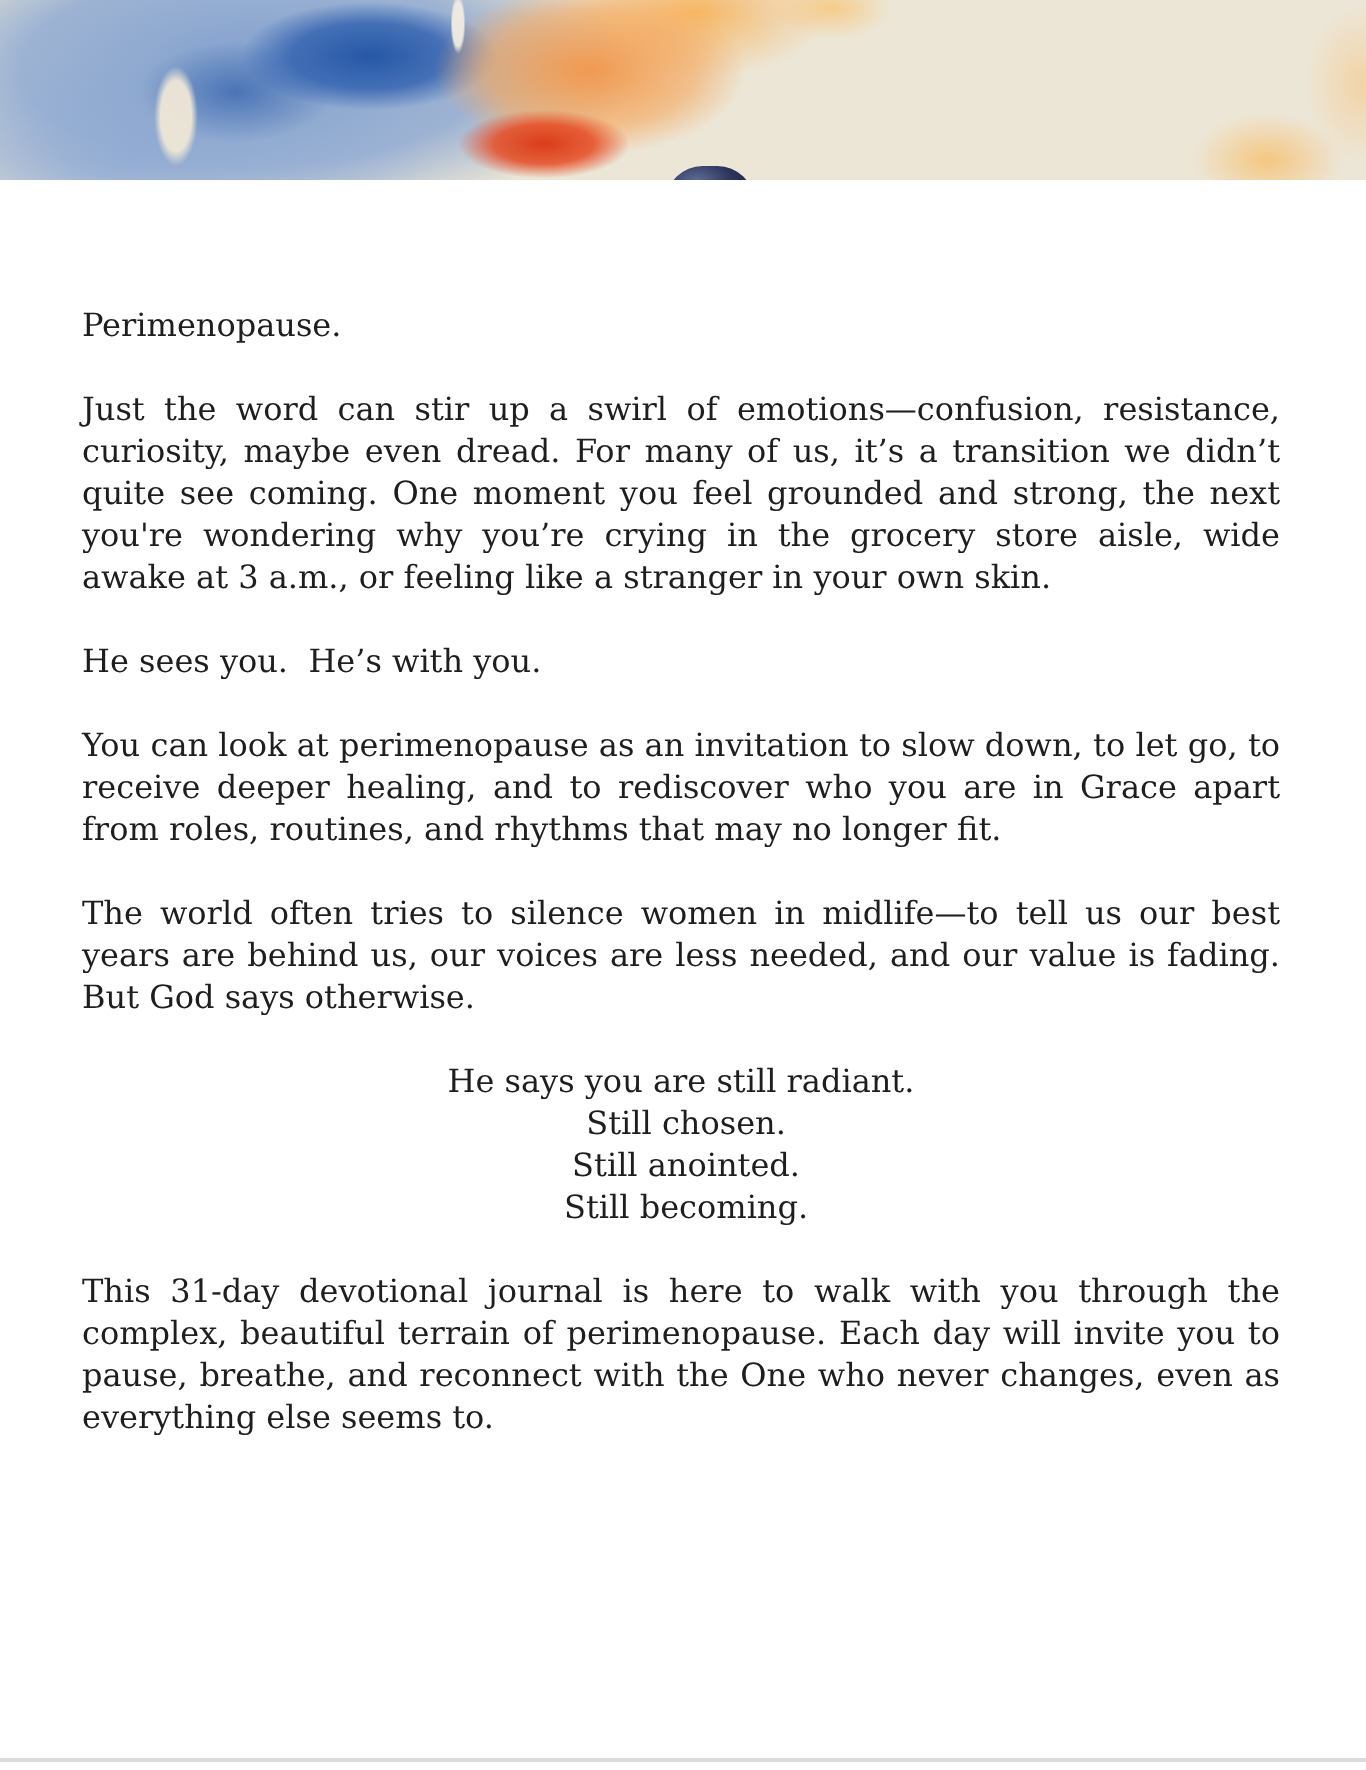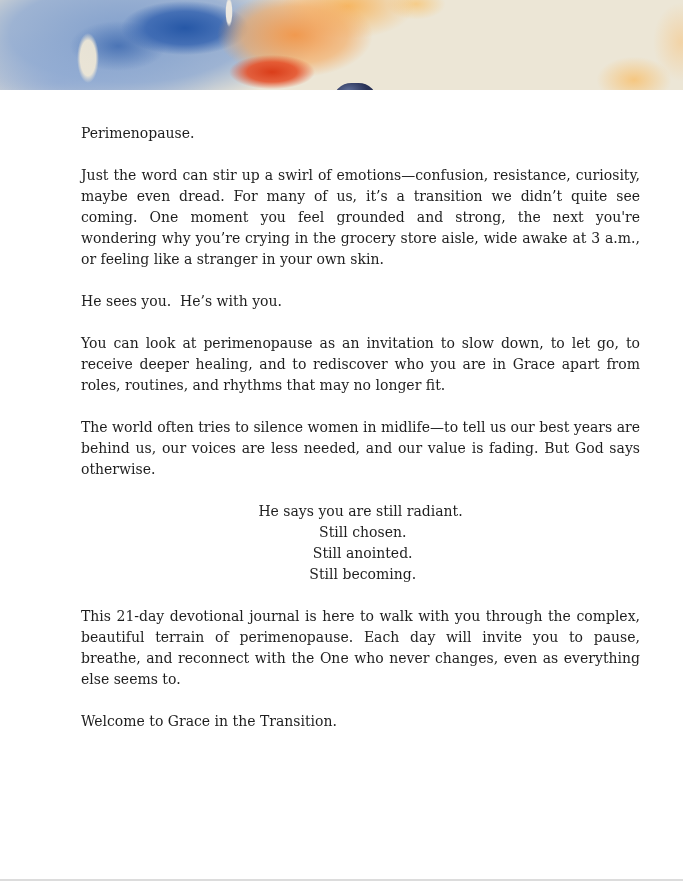--- a/index.html
+++ b/index.html
@@ -55,26 +55,25 @@
     top: 83px;
     width: 44px;
     height: 24px;
     border-radius: 50% 50% 40% 40% / 90% 90% 30% 30%;
     background: radial-gradient(ellipse at 35% 30%, #5d6c96 0%, #2a3358 45%, #1a2140 100%);
     box-shadow: 0 0 2px rgba(240,235,220,0.8);
   }
 
   
   .content {
-    padding: 33px 43px 0 41px;
+    padding: 62px 43px 0 41px;
     color: #1e1e1e;
-    font-size: 14px;
+    font-size: 16px;
     line-height: 21px;
     text-align: justify;
-    margin-left: 40px;
   }
   .content p {
     margin: 0 0 21px 0;
   }
   .content p.multiline {
     white-space: pre-line;
     text-align: center;
   }
 
   
@@ -99,19 +98,18 @@
   <div class="content">
     <p>Perimenopause.</p>
     <p>Just the word can stir up a swirl of emotions—confusion, resistance, curiosity, maybe even dread. For many of us, it’s a transition we didn’t quite see coming. One moment you feel grounded and strong, the next you're wondering why you’re crying in the grocery store aisle, wide awake at 3 a.m., or feeling like a stranger in your own skin.</p>
     <p>He sees you.&nbsp; He’s with you.</p>
     <p>You can look at perimenopause as an invitation to slow down, to let go, to receive deeper healing, and to rediscover who you are in Grace apart from roles, routines, and rhythms that may no longer fit.</p>
     <p>The world often tries to silence women in midlife—to tell us our best years are behind us, our voices are less needed, and our value is fading. But God says otherwise.</p>
     <p class="multiline">He says you are still radiant.
 &nbsp;Still chosen.
 &nbsp;Still anointed.
 &nbsp;Still becoming.</p>
-    <p>This 21-day devotional journal is here to walk with you through the complex, beautiful terrain of perimenopause. Each day will invite you to pause, breathe, and reconnect with the One who never changes, even as everything else seems to.</p>
-    <p>Welcome to Grace in the Transition.</p>
+    <p>This 31-day devotional journal is here to walk with you through the complex, beautiful terrain of perimenopause. Each day will invite you to pause, breathe, and reconnect with the One who never changes, even as everything else seems to.</p>
   </div>
 
   <div class="page-break-line"></div>
 
 </div>
 
 </body></html>

